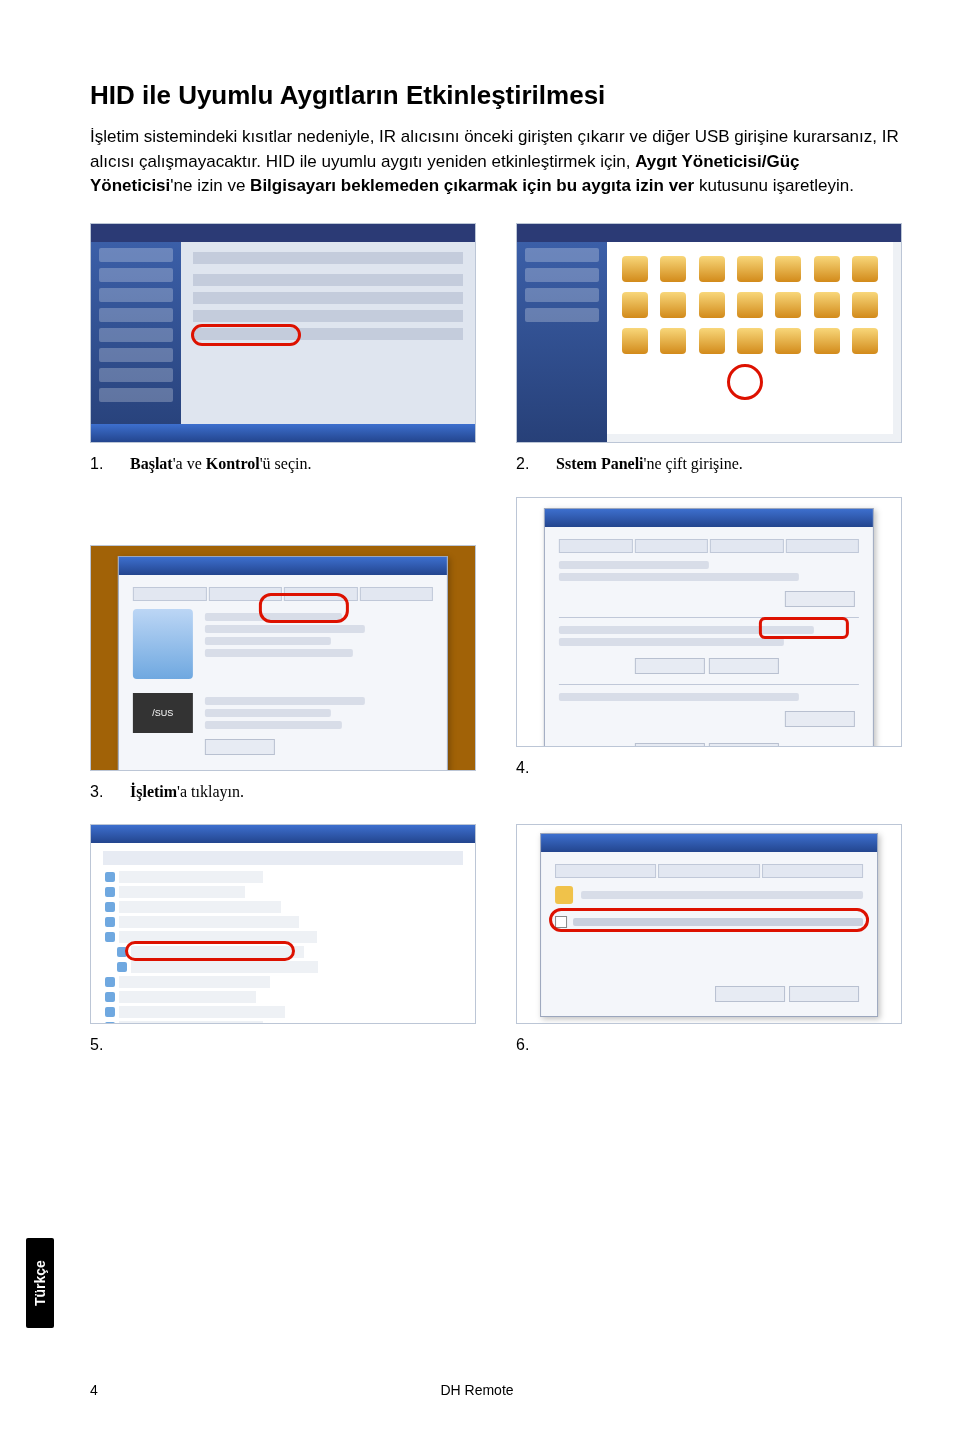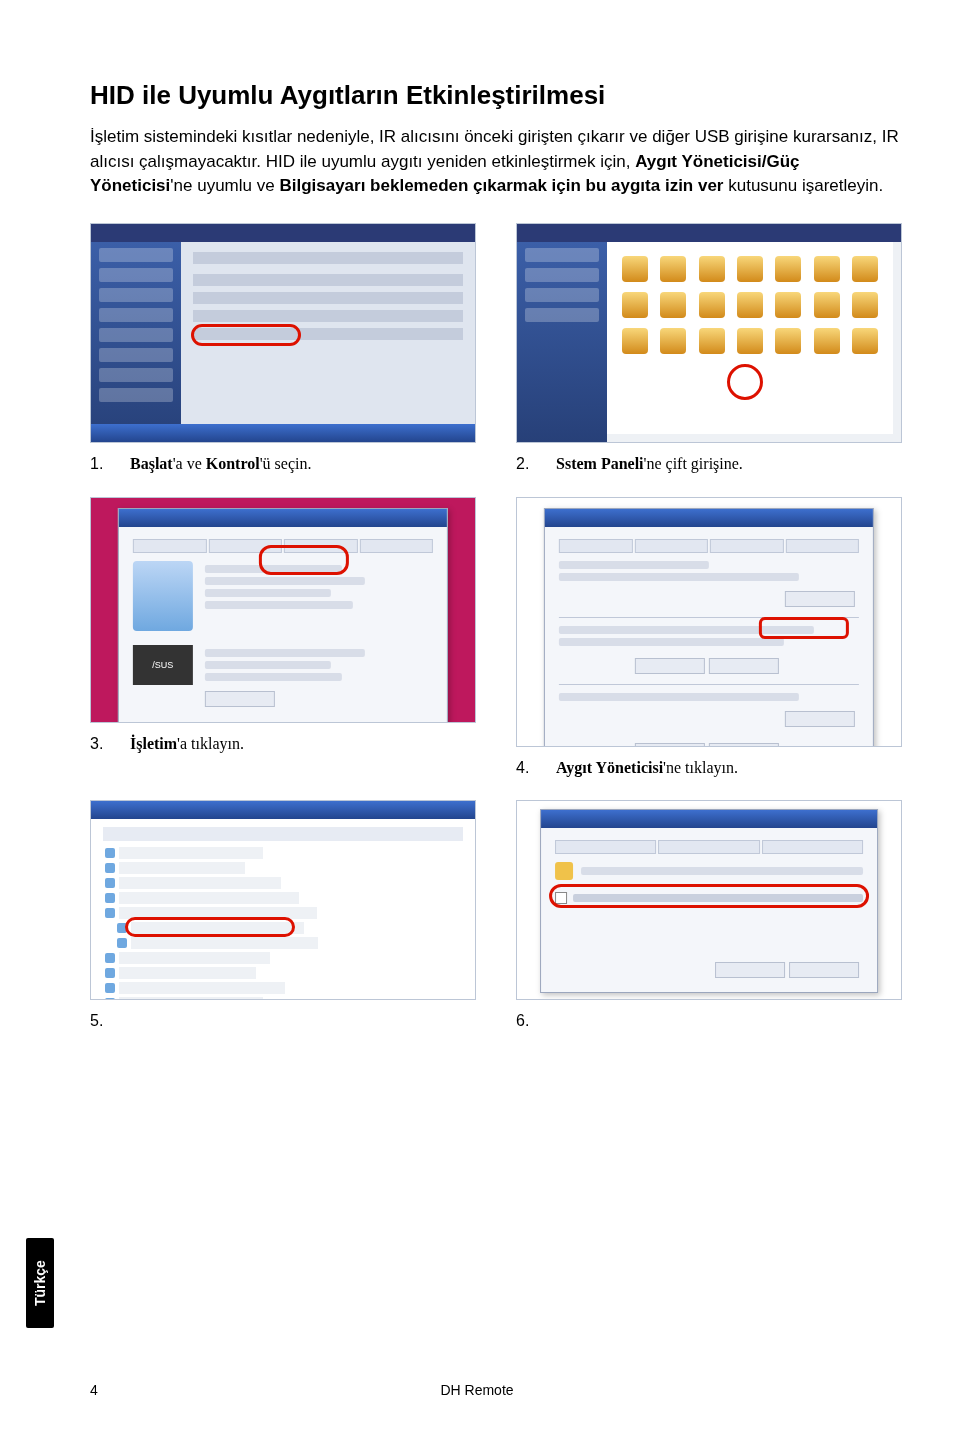--- a/index.html
+++ b/index.html
@@ -44,21 +44,21 @@
   .footer .ft { flex: 1; text-align: center; }
 </style>
 </head>
 <body>
 
 <div class="page">
 
   <h1>HID ile Uyumlu Aygıtların Etkinleştirilmesi</h1>
 
   <p class="intro">
-    <span>İşletim sistemindeki kısıtlar nedeniyle, IR alıcısını önceki girişten çıkarır ve diğer USB girişine kurarsanız, IR alıcısı çalışmayacaktır. HID ile uyumlu aygıtı yeniden etkinleştirmek için, </span><b>Aygıt Yöneticisi/Güç Yöneticisi</b><span>'ne uyumlu ve </span><b>Bilgisayarı beklemeden çıkarmak için bu aygıta izin ver</b><span> kutusunu işaretleyin.</span>
+    <span>İşletim sistemindeki kısıtlar nedeniyle, IR alıcısını önceki girişten çıkarır ve diğer USB girişine kurarsanız, IR alıcısı çalışmayacaktır. HID ile uyumlu aygıtı yeniden etkinleştirmek için, </span><b>Aygıt Yöneticisi/Güç Yöneticisi</b><span>'ne izin ve </span><b>Bilgisayarı beklemeden çıkarmak için bu aygıta izin ver</b><span> kutusunu işaretleyin.</span>
   </p>
 
   <div class="grid">
 
     <div class="cell">
       <div class="shot" style="height:220px;">
         <div class="topbar"></div>
         <div class="sidebar">
           <div class="sideitem"></div>
             <div class="sideitem"></div>
@@ -125,21 +125,21 @@
       </div>
       <div class="cap">
         <span class="num">2.</span>
         <span class="txt">
           <b>Sstem Paneli</b><span>'ne çift girişine.</span>
         </span>
       </div>
     </div>
 
     <div class="cell">
-      <div class="shot" style="height:226px;background:#be185d;">
+      <div class="shot" style="height:226px;background:#a16207;margin-top:48px;">
         <div class="dlg" style="width:86%;top:10px;">
           <div class="titlebar"></div>
           <div class="body">
             <div class="tabrow">
                 <div class="tab"></div>
                 <div class="tab"></div>
                 <div class="tab"></div>
                 <div class="tab"></div>
               </div>
             <div style="display:flex;gap:12px;">
@@ -194,23 +194,20 @@
             <div style="height:1px;background:#c0c8d8;margin:8px 0;"></div>
             <div class="line" style="width:80%;"></div>
             <div style="text-align:right;"><div class="btn"></div></div>
             <div style="text-align:center;margin-top:8px;"><div class="btn"></div><div class="btn"></div></div>
           </div>
           <div class="redring2" style="right:24px;top:108px;width:90px;height:22px;border-radius:6px;"></div>
         </div>
       </div>
       <div class="cap">
         <span class="num">4.</span>
-        <span class="txt">
-          <b>Aygıt Yöneticisi</b><span>'ne tıklayın.</span>
-        </span>
       </div>
     </div>
 
     <div class="cell">
       <div class="shot" style="height:200px;background:#fff;">
         <div class="topbar" style="background:linear-gradient(#3d6fce,#23458e);"></div>
         <div style="padding:8px 12px;">
           <div style="height:14px;background:#e7ebf3;margin-bottom:6px;"></div>
           <div class="devmgr-row" style="width:40%;"></div>
           <div class="devmgr-row" style="width:35%;"></div>

